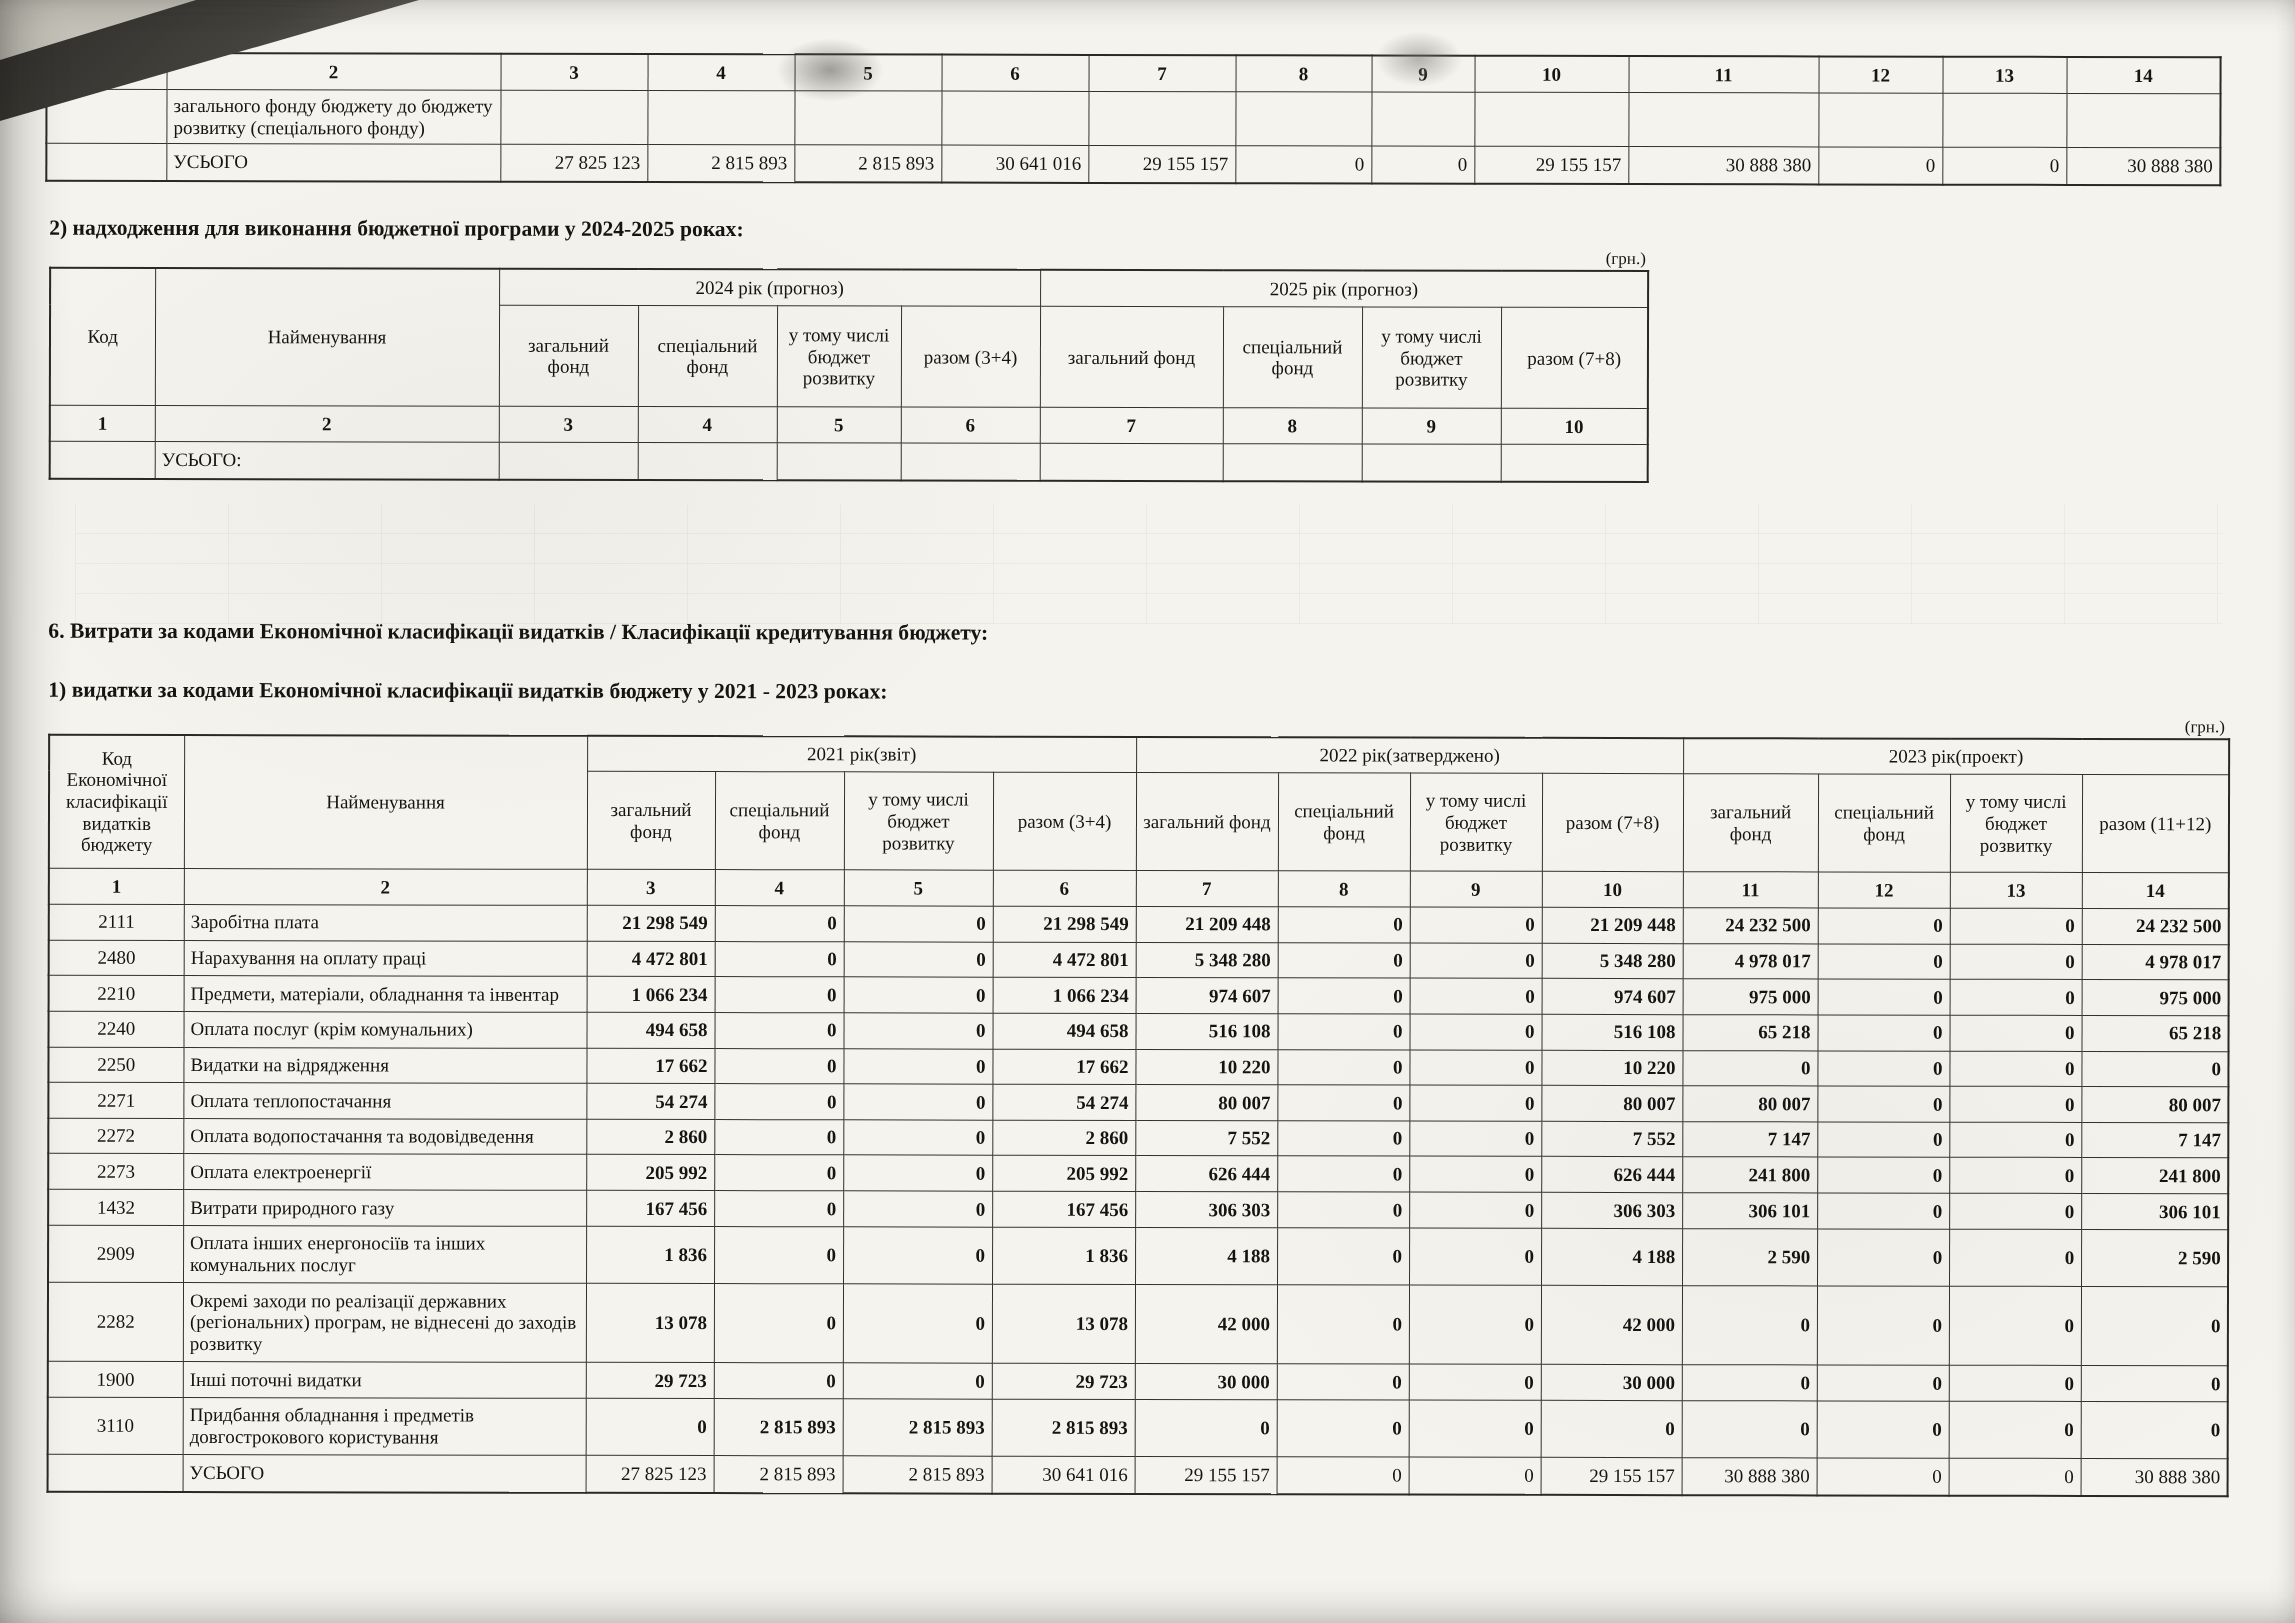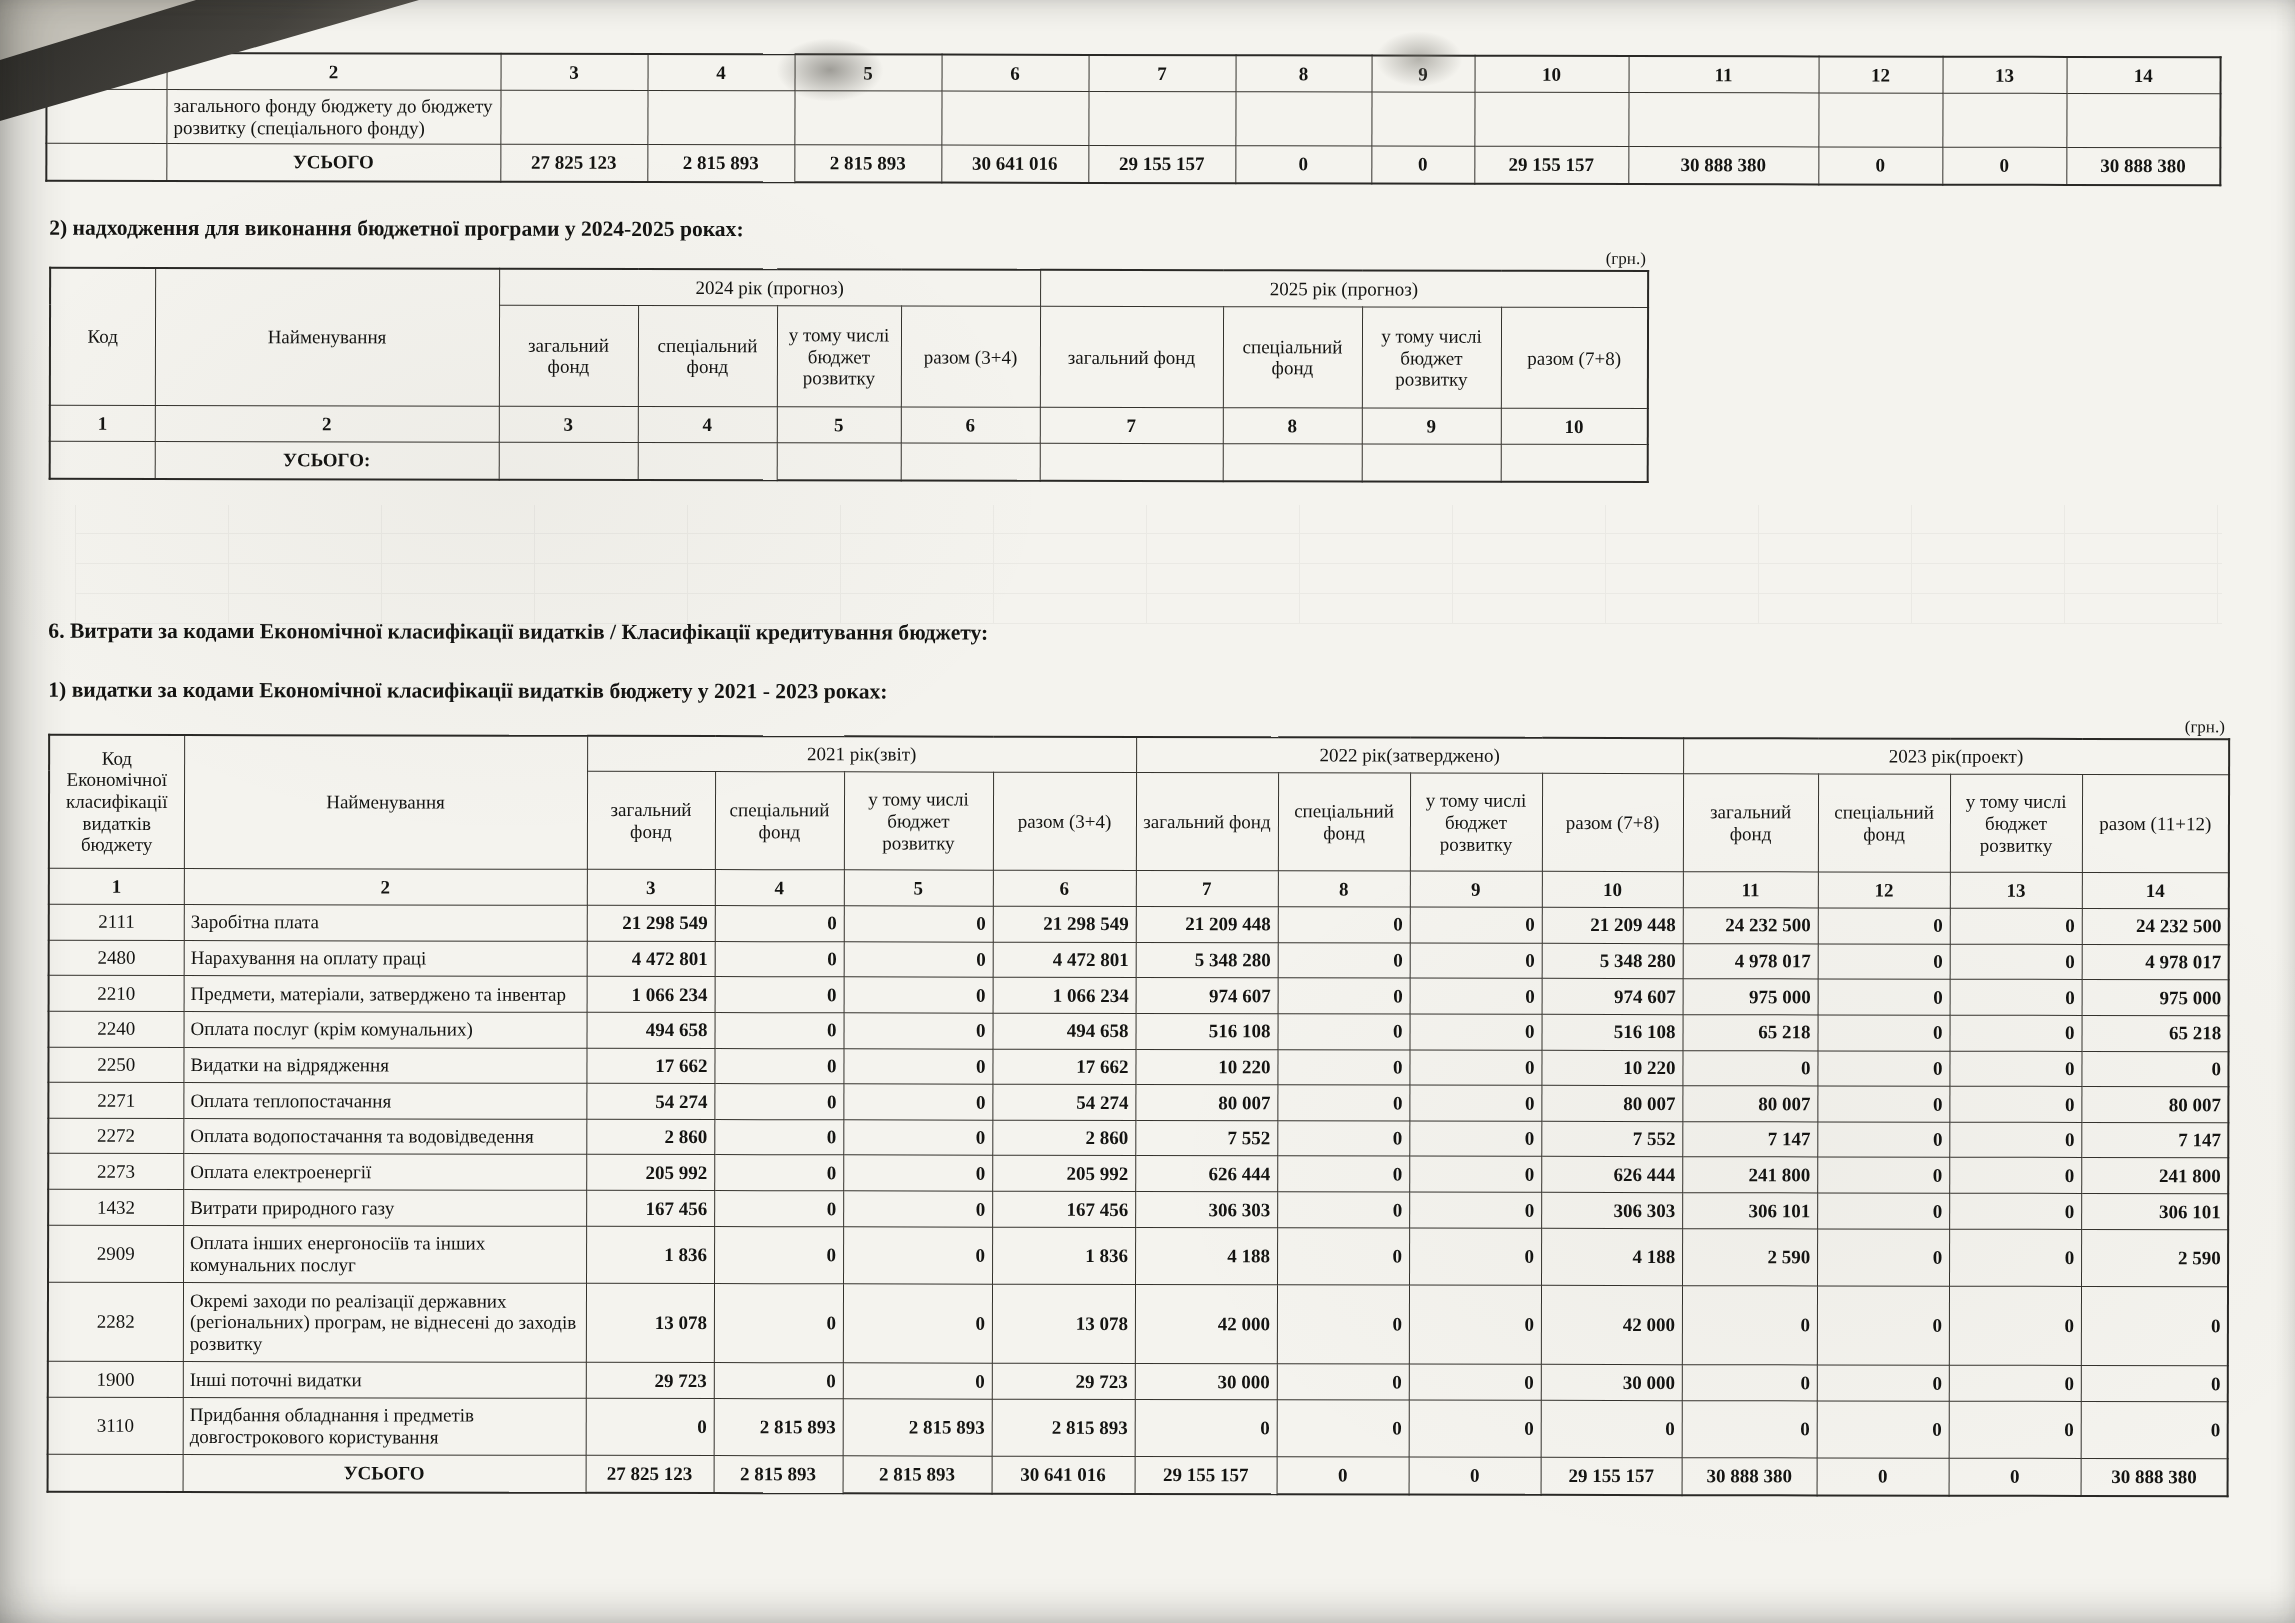--- a/index.html
+++ b/index.html
@@ -71,21 +71,21 @@
   .grp { font-weight: bold; font-size: 19.6px; }
   .sub { font-size: 18.3px; padding: 3.9px 3.9px; }
   .num { font-weight: bold; text-align: center; padding: 2.6px 3.9px; }
   .c-name { text-align: left; }
   .val { text-align: right; font-weight: bold; padding-right: 7.9px; }
   .code { text-align: center; }
   .b { font-weight: bold; }
   tr.numsrow { height: 29.5px; }
   tr.subrow { height: 101px; }
   tr.totalrow { height: 37px; }
-  tr.totalrow td { font-weight: bold; text-align: center; }
+  tr.totalrow td { font-weight: normal; }
 
   .top-table { margin: 54px 0 0 44px; width: 2172px; }
   .top-table .textrow td { padding: 5.2px 6.5px; }
 
   .h-section { font-size: 21.6px; font-weight: bold; line-height: 1.2; }
   .sec2-head { margin: 34px 0 0 48px; }
   .unit { font-size: 17px; text-align: right; line-height: 1.1; }
   .sec2-unit { width: 1646px; margin-top: 5.2px; padding-right: 1.3px; }
   .mid-table { margin-left: 48px; width: 1598px; margin-top: 1.3px; }
   .mid-table tr.grouprow { height: 37px; }
@@ -320,21 +320,21 @@
             <td class="val">0</td>
             <td class="val">0</td>
             <td class="val">5 348 280</td>
             <td class="val">4 978 017</td>
             <td class="val">0</td>
             <td class="val">0</td>
             <td class="val">4 978 017</td>
           </tr>
           <tr>
             <td class="code">2210</td>
-            <td class="c-name">Предмети, матеріали, затверджено та інвентар</td>
+            <td class="c-name">Предмети, матеріали, обладнання та інвентар</td>
             <td class="val">1 066 234</td>
             <td class="val">0</td>
             <td class="val">0</td>
             <td class="val">1 066 234</td>
             <td class="val">974 607</td>
             <td class="val">0</td>
             <td class="val">0</td>
             <td class="val">974 607</td>
             <td class="val">975 000</td>
             <td class="val">0</td>

